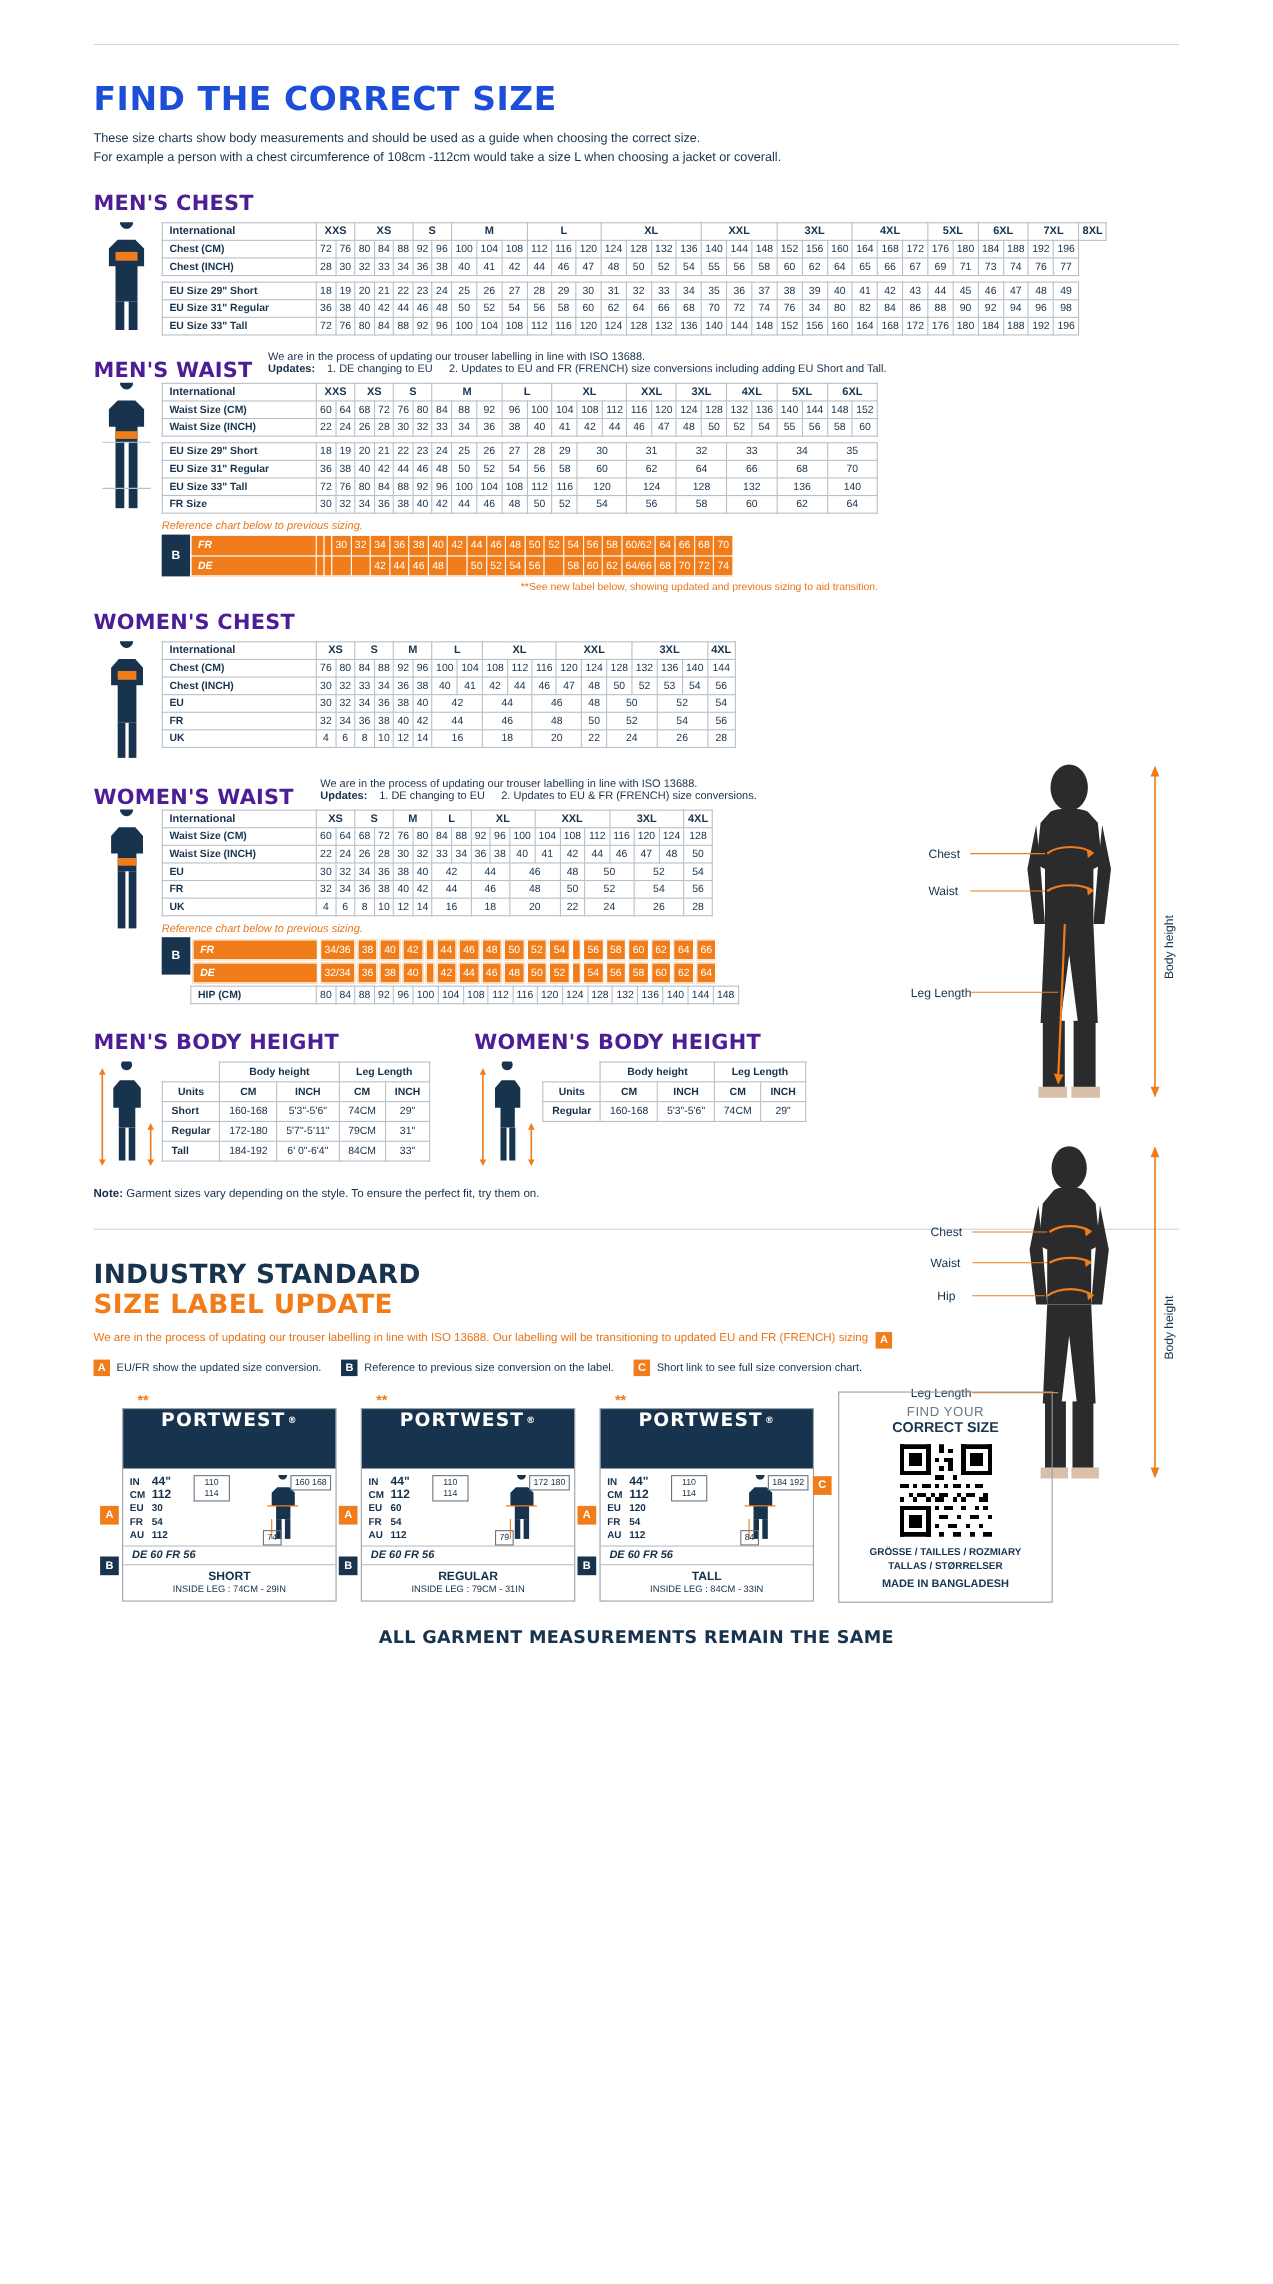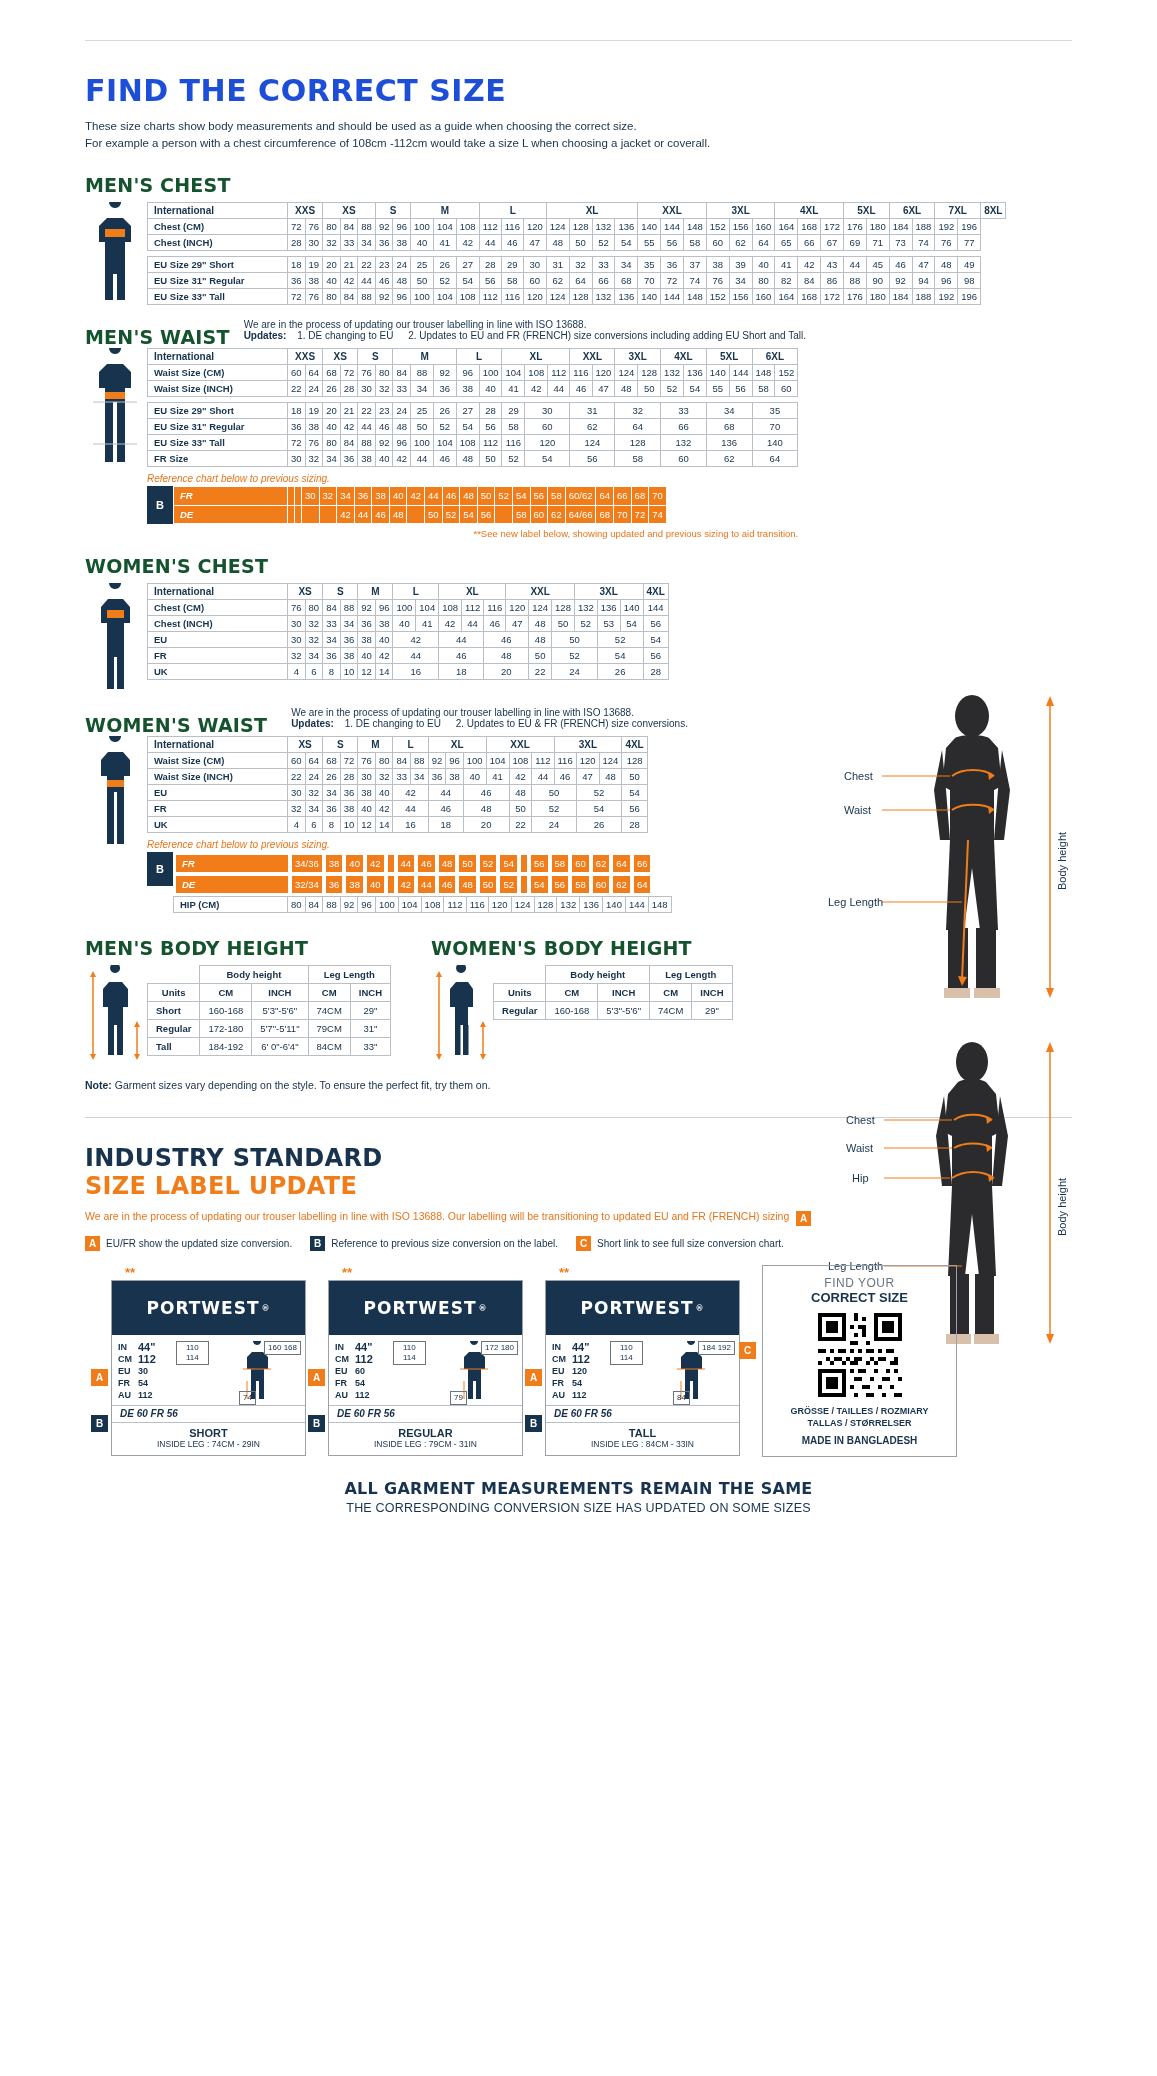--- a/index.html
+++ b/index.html
@@ -21,21 +21,21 @@
     font-weight: 800;
     color: #1d4ed8;
     margin: 32px 0 10px 0;
     font-family: "DejaVu Sans", sans-serif;
   }
   .intro { font-size: 11.5px; line-height: 17px; color: #17334d; margin-bottom: 22px; }
 
   h2.section {
     font-size: 19px;
     font-weight: 800;
-    color: #14532d;
+    color: #4c1d95;
     letter-spacing: 0.2px;
     margin: 18px 0 6px 0;
     font-family: "DejaVu Sans", sans-serif;
   }
 
   .row { display: flex; align-items: flex-start; }
   .figure { width: 62px; flex: 0 0 62px; }
   .figure svg { display:block; }
 
   table.sz { border-collapse: collapse; font-size: 9.5px; color:#17334d; }
@@ -83,21 +83,21 @@
   .ind-lead { font-size:10.5px; color:#e8751a; margin-bottom:10px; }
   .legend { display:flex; gap:18px; font-size:10px; align-items:center; margin-bottom:14px; flex-wrap:wrap;}
   .legend .item { display:flex; align-items:center; gap:6px; }
   .chip { width:15px; height:15px; background:#f07d1a; color:#fff; font-weight:bold; font-size:10px; display:flex; align-items:center; justify-content:center; }
   .chip.navy { background:#17334d; }
 
   .labels { display:flex; gap:22px; justify-content:flex-start; }
   .lblcard { width:195px; position:relative; }
   .stars { color:#f07d1a; font-weight:bold; font-size:13px; margin-left:14px; }
   .lblbox { border:1px solid #9aa1a9; background:#fff; }
-  .lblhead { background:#17334d; height:54px; display:flex; align-items:center; justify-content:center; }
+  .lblhead { background:#17334d; height:54px; display:flex; align-items:flex-start; justify-content:center; }
   .brand { color:#fff; font-weight:800; font-size:17px; letter-spacing:1px; display:flex; align-items:center; gap:2px; font-family:"DejaVu Sans", sans-serif;}
   .lblbody { display:flex; padding:6px 6px 2px 6px; gap:20px; }
   .sizecol { font-size:9px; line-height:12px; }
   .sizecol .r { display:flex; gap:4px; }
   .sizecol .r .k { width:16px; font-weight:bold; }
   .sizecol .r .v { font-weight:bold; }
   .sizecol .big { font-size:11px; }
   .minibox { border:1px solid #6d747c; font-size:8px; text-align:center; padding:1px 3px; line-height:10px; }
   .de-row { font-size:10px; font-style:italic; font-weight:bold; padding:2px 0 3px 8px; border-top:1px solid #b9bfc6;}
   .lblfoot { border-top:1px solid #b9bfc6; text-align:center; padding:4px 2px 6px 2px; }
@@ -1371,17 +1371,16 @@
         </svg>
       </div>
       <div class="t3" style="white-space:pre-line;">GRÖSSE / TAILLES / ROZMIARY
 TALLAS / STØRRELSER</div>
       <div class="t4">MADE IN BANGLADESH</div>
     </div>
   </div>
 
   <div class="closing">
     <div class="c1">ALL GARMENT MEASUREMENTS REMAIN THE SAME</div>
-    <div class="c2">THE CORRESPONDING CONVERSION SIZE HAS UPDATED ON SOME SIZES</div>
   </div>
 
   <div style="height:40px"></div>
 </div>
 
 </body></html>

